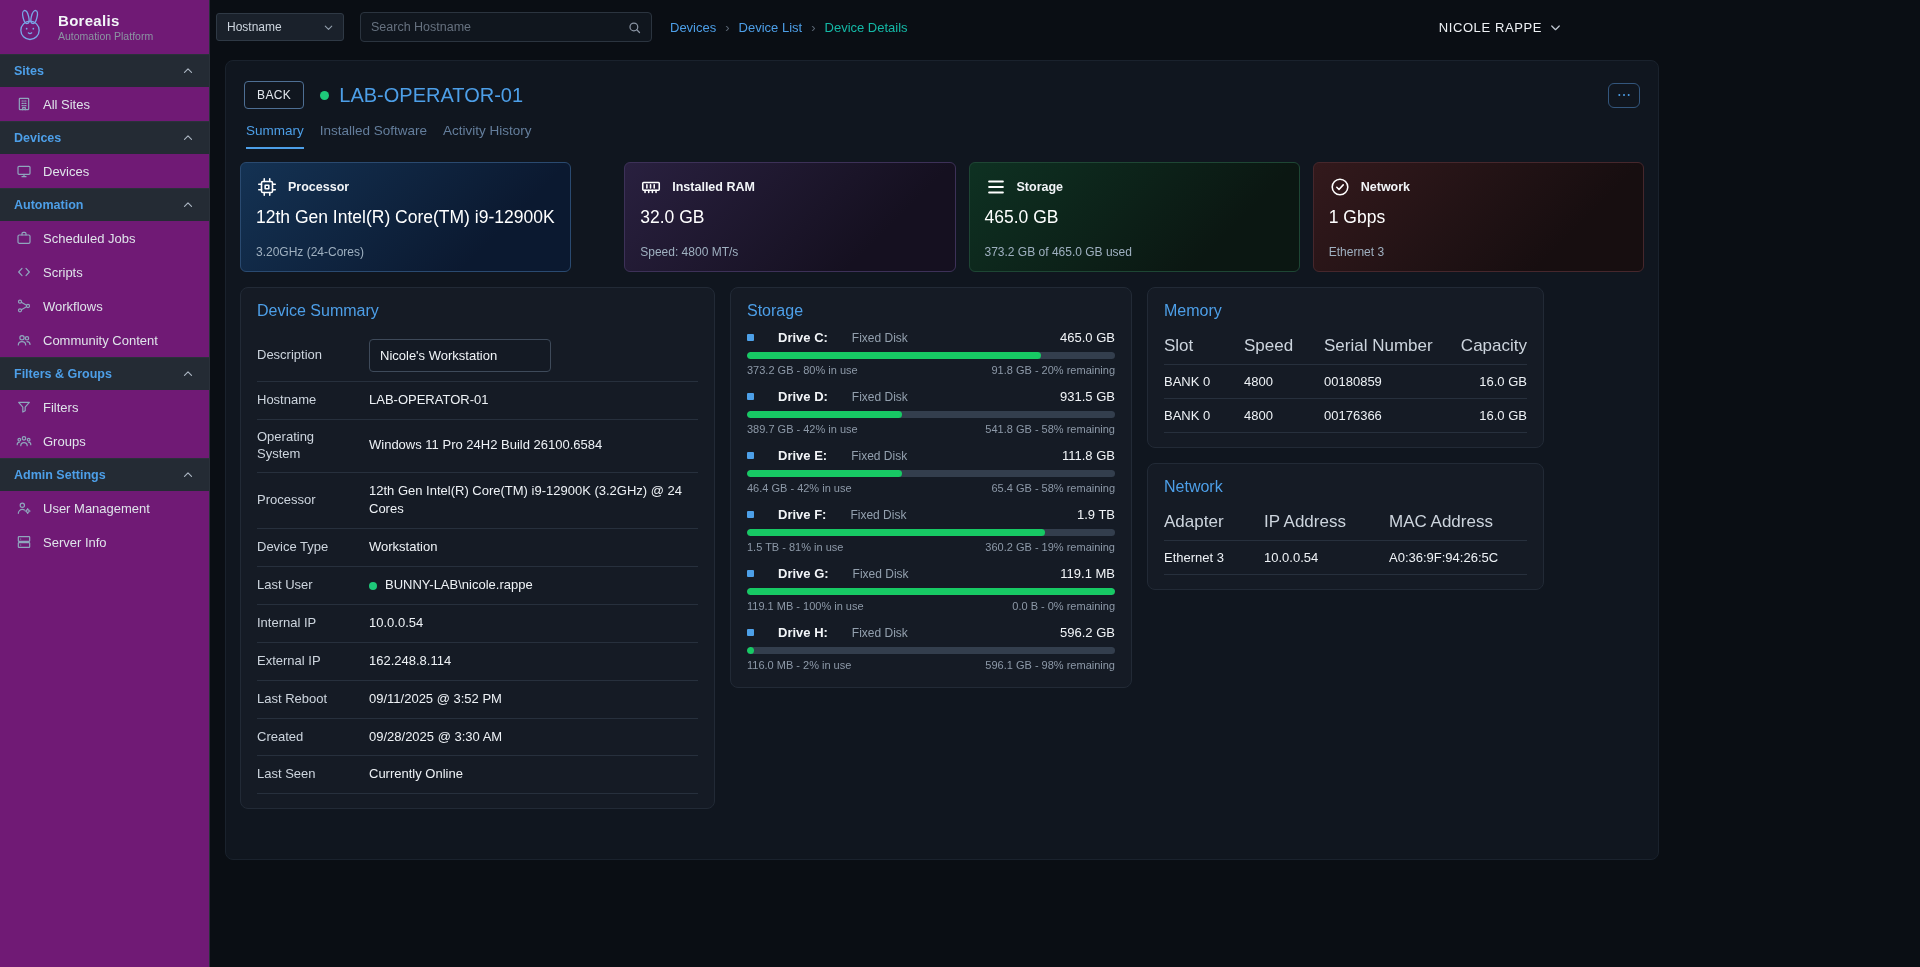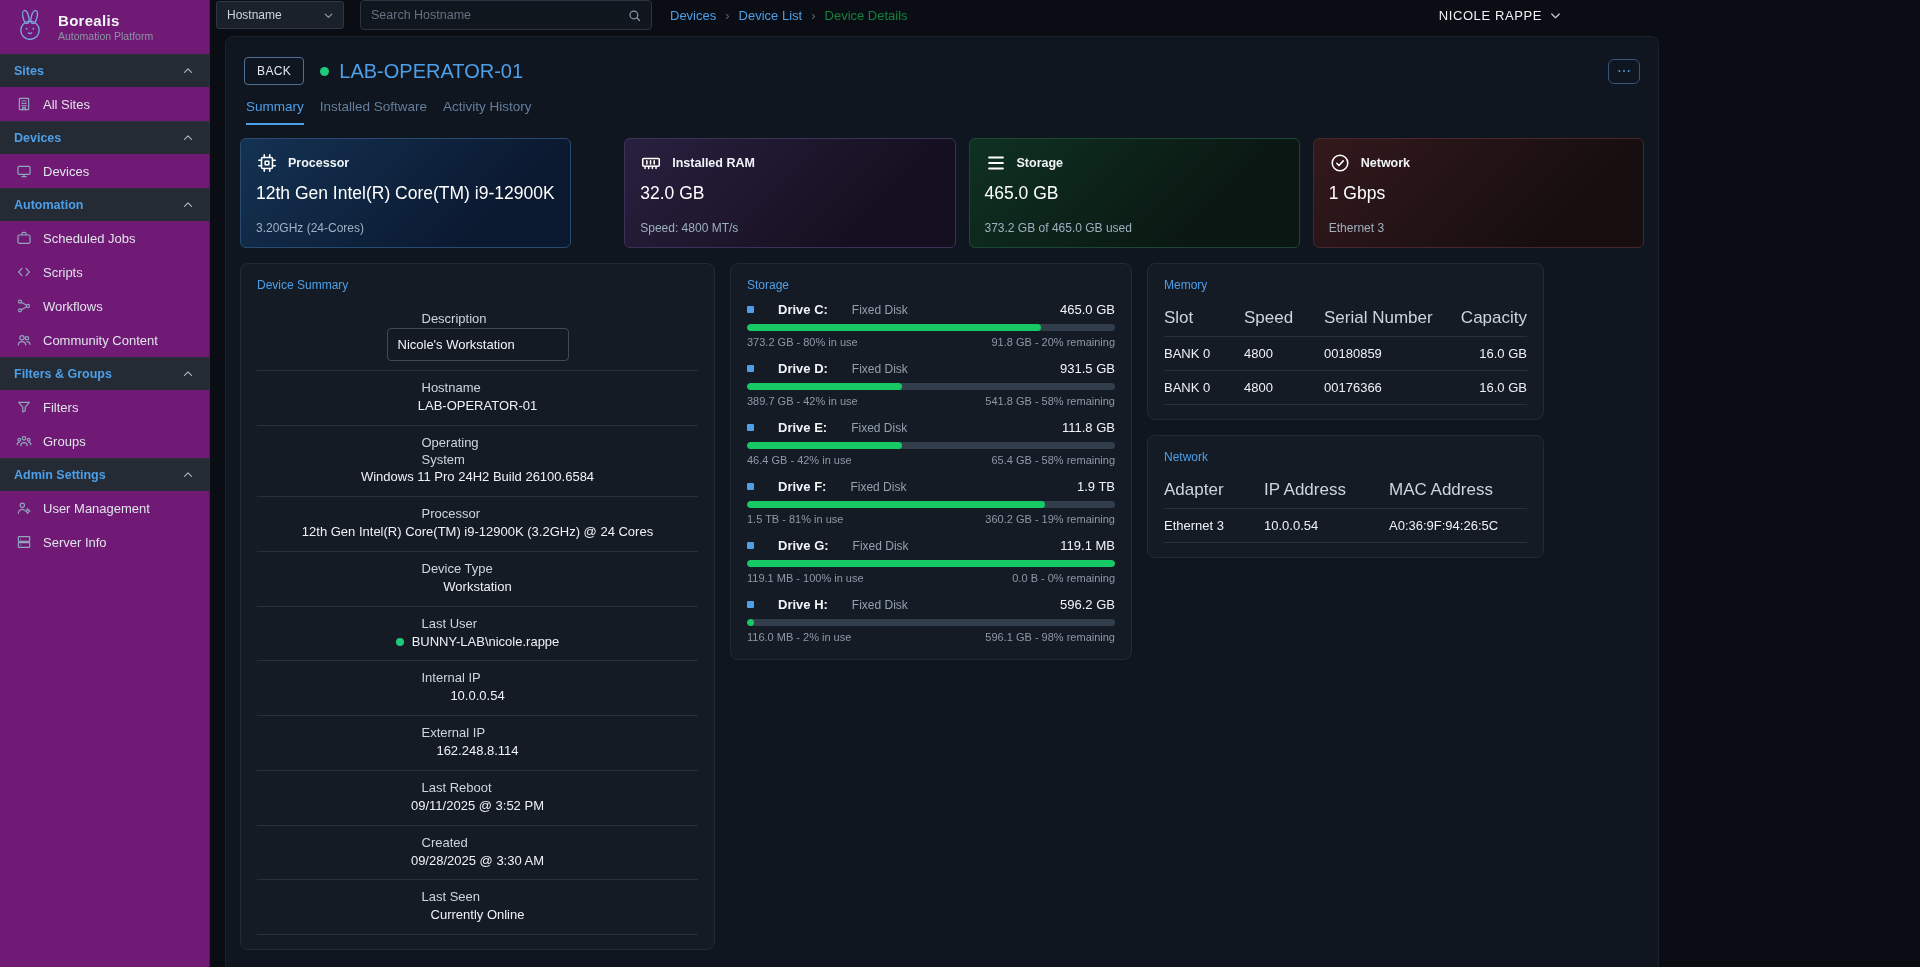--- a/index.html
+++ b/index.html
@@ -50,21 +50,21 @@
     border-radius: 4px; display: flex; align-items: center; padding: 0 9px 0 10px;
   }
   .searchbox input {
     flex: 1; background: transparent; border: none; outline: none;
     color: #dfe4ea; font-size: 12.5px; font-family: "Liberation Sans", sans-serif;
   }
   .searchbox input::placeholder { color: #66717f; }
   .searchbox .ico { color: #8a94a3; }
   .breadcrumb { display: flex; align-items: center; gap: 9px; margin-left: 18px; font-size: 13px; }
   .crumb-link { color: #4d9fe8; cursor: pointer; }
-  .crumb-current { color: #15803d; }
+  .crumb-current { color: #14b8a6; }
   .crumb-sep::before { content: "›"; color: #5b6674; }
   .user-menu { margin-left: auto; display: flex; align-items: center; gap: 6px; cursor: pointer; }
   .user-name { font-size: 13px; color: #eef1f5; letter-spacing: .6px; font-weight: 500; }
   .user-menu .chev { color: #c0c8d2; }
 
   
   .content { padding: 6px 0 0 15px; }
   .panel {
     width: 1434px; min-height: 712px; background: #10161f;
     border: 1px solid #1a222d; border-radius: 8px; padding: 14px 14px 50px;
@@ -94,24 +94,24 @@
   .stat-green  { background: linear-gradient(135deg, #0e3122 0%, #0b1712 75%); border: 1px solid #1e4634; }
   .stat-red    { background: linear-gradient(135deg, #33191c 0%, #170e10 75%); border: 1px solid #46272c; }
   .stat-head { display: flex; align-items: center; gap: 10px; color: #ffffff; }
   .stat-label { font-size: 12.5px; font-weight: 700; color: #f2f5f8; }
   .stat-value { margin-top: 9px; font-size: 17.5px; color: #ffffff; white-space: nowrap; }
   .stat-sub { margin-top: auto; font-size: 12px; color: #9fb0c0; }
 
   
   .columns { display: flex; gap: 15px; margin-top: 15px; align-items: flex-start; }
   .card { background: #151b25; border: 1px solid #222a36; border-radius: 8px; padding: 12px 16px 14px; }
-  .card-title { color: #4d9fe8; font-size: 12px; margin: 2px 0 10px; font-weight: 500; }
+  .card-title { color: #4d9fe8; font-size: 16px; margin: 2px 0 10px; font-weight: 500; }
 
   .summary-card { width: 475px; }
-  .sum-row { display: flex; align-items: center; padding: 9px 0; border-bottom: 1px solid #27303d; flex-direction: column; }
+  .sum-row { display: flex; align-items: center; padding: 9px 0; border-bottom: 1px solid #27303d; }
   .sum-label { width: 112px; flex-shrink: 0; color: #cdd5de; font-size: 13px; padding-right: 10px; line-height: 1.3; }
   .sum-value { flex: 1; color: #eef2f6; font-size: 13px; line-height: 1.45; display: flex; align-items: center; gap: 8px; }
   .desc-input {
     width: 182px; background: #141a24; border: 1px solid #3e4a5a; border-radius: 4px;
     padding: 8px 10px; color: #f2f5f8; font-size: 13px; font-family: "Liberation Sans", sans-serif; outline: none;
   }
   .online-dot { width: 8px; height: 8px; border-radius: 50%; background: #1ec97a; flex-shrink: 0; }
 
   .storage-card { width: 402px; }
   .drive { margin-bottom: 13px; }

